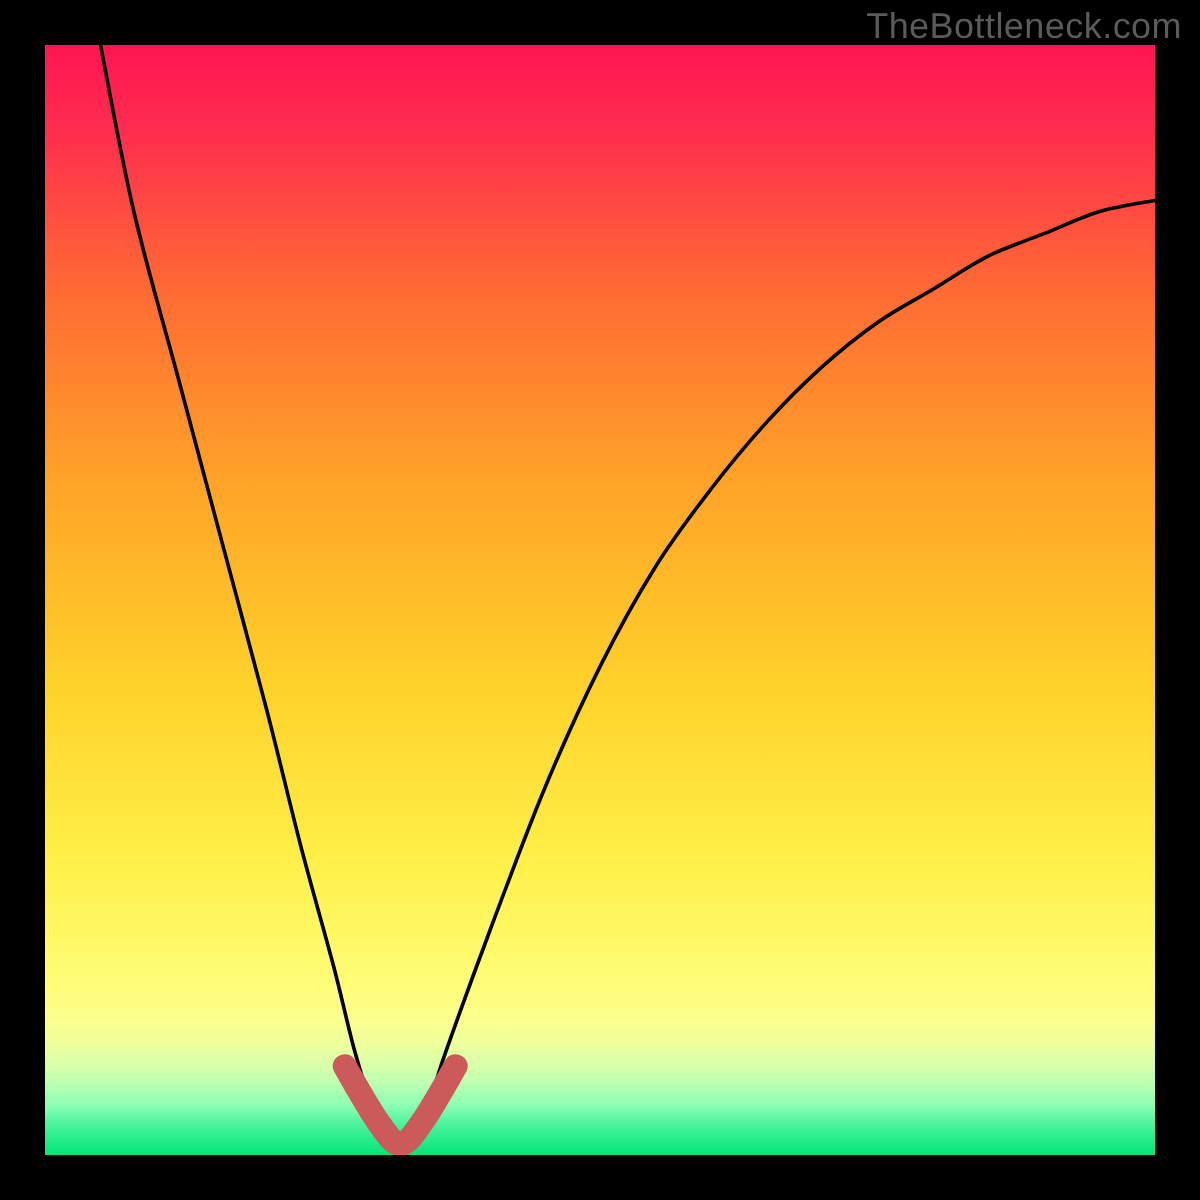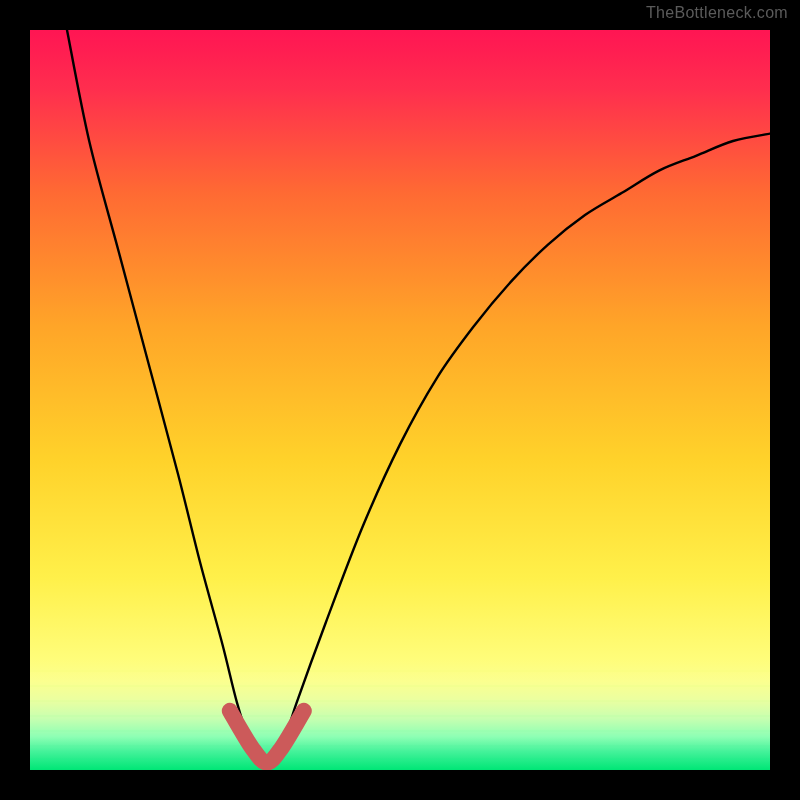--- a/index.html
+++ b/index.html
@@ -15,21 +15,21 @@
     position: relative;
     width: 800px;
     height: 800px;
     background: #000;
   }
   .watermark {
     position: absolute;
     top: 4px;
     right: 12px;
     color: #5b5b5b;
-    font-size: 16px;
+    font-size: 24px;
     font-weight: 500;
     letter-spacing: 0.3px;
     z-index: 5;
   }
   .plot-frame {
     position: absolute;
     left: 30px;
     top: 30px;
     width: 740px;
     height: 740px;

